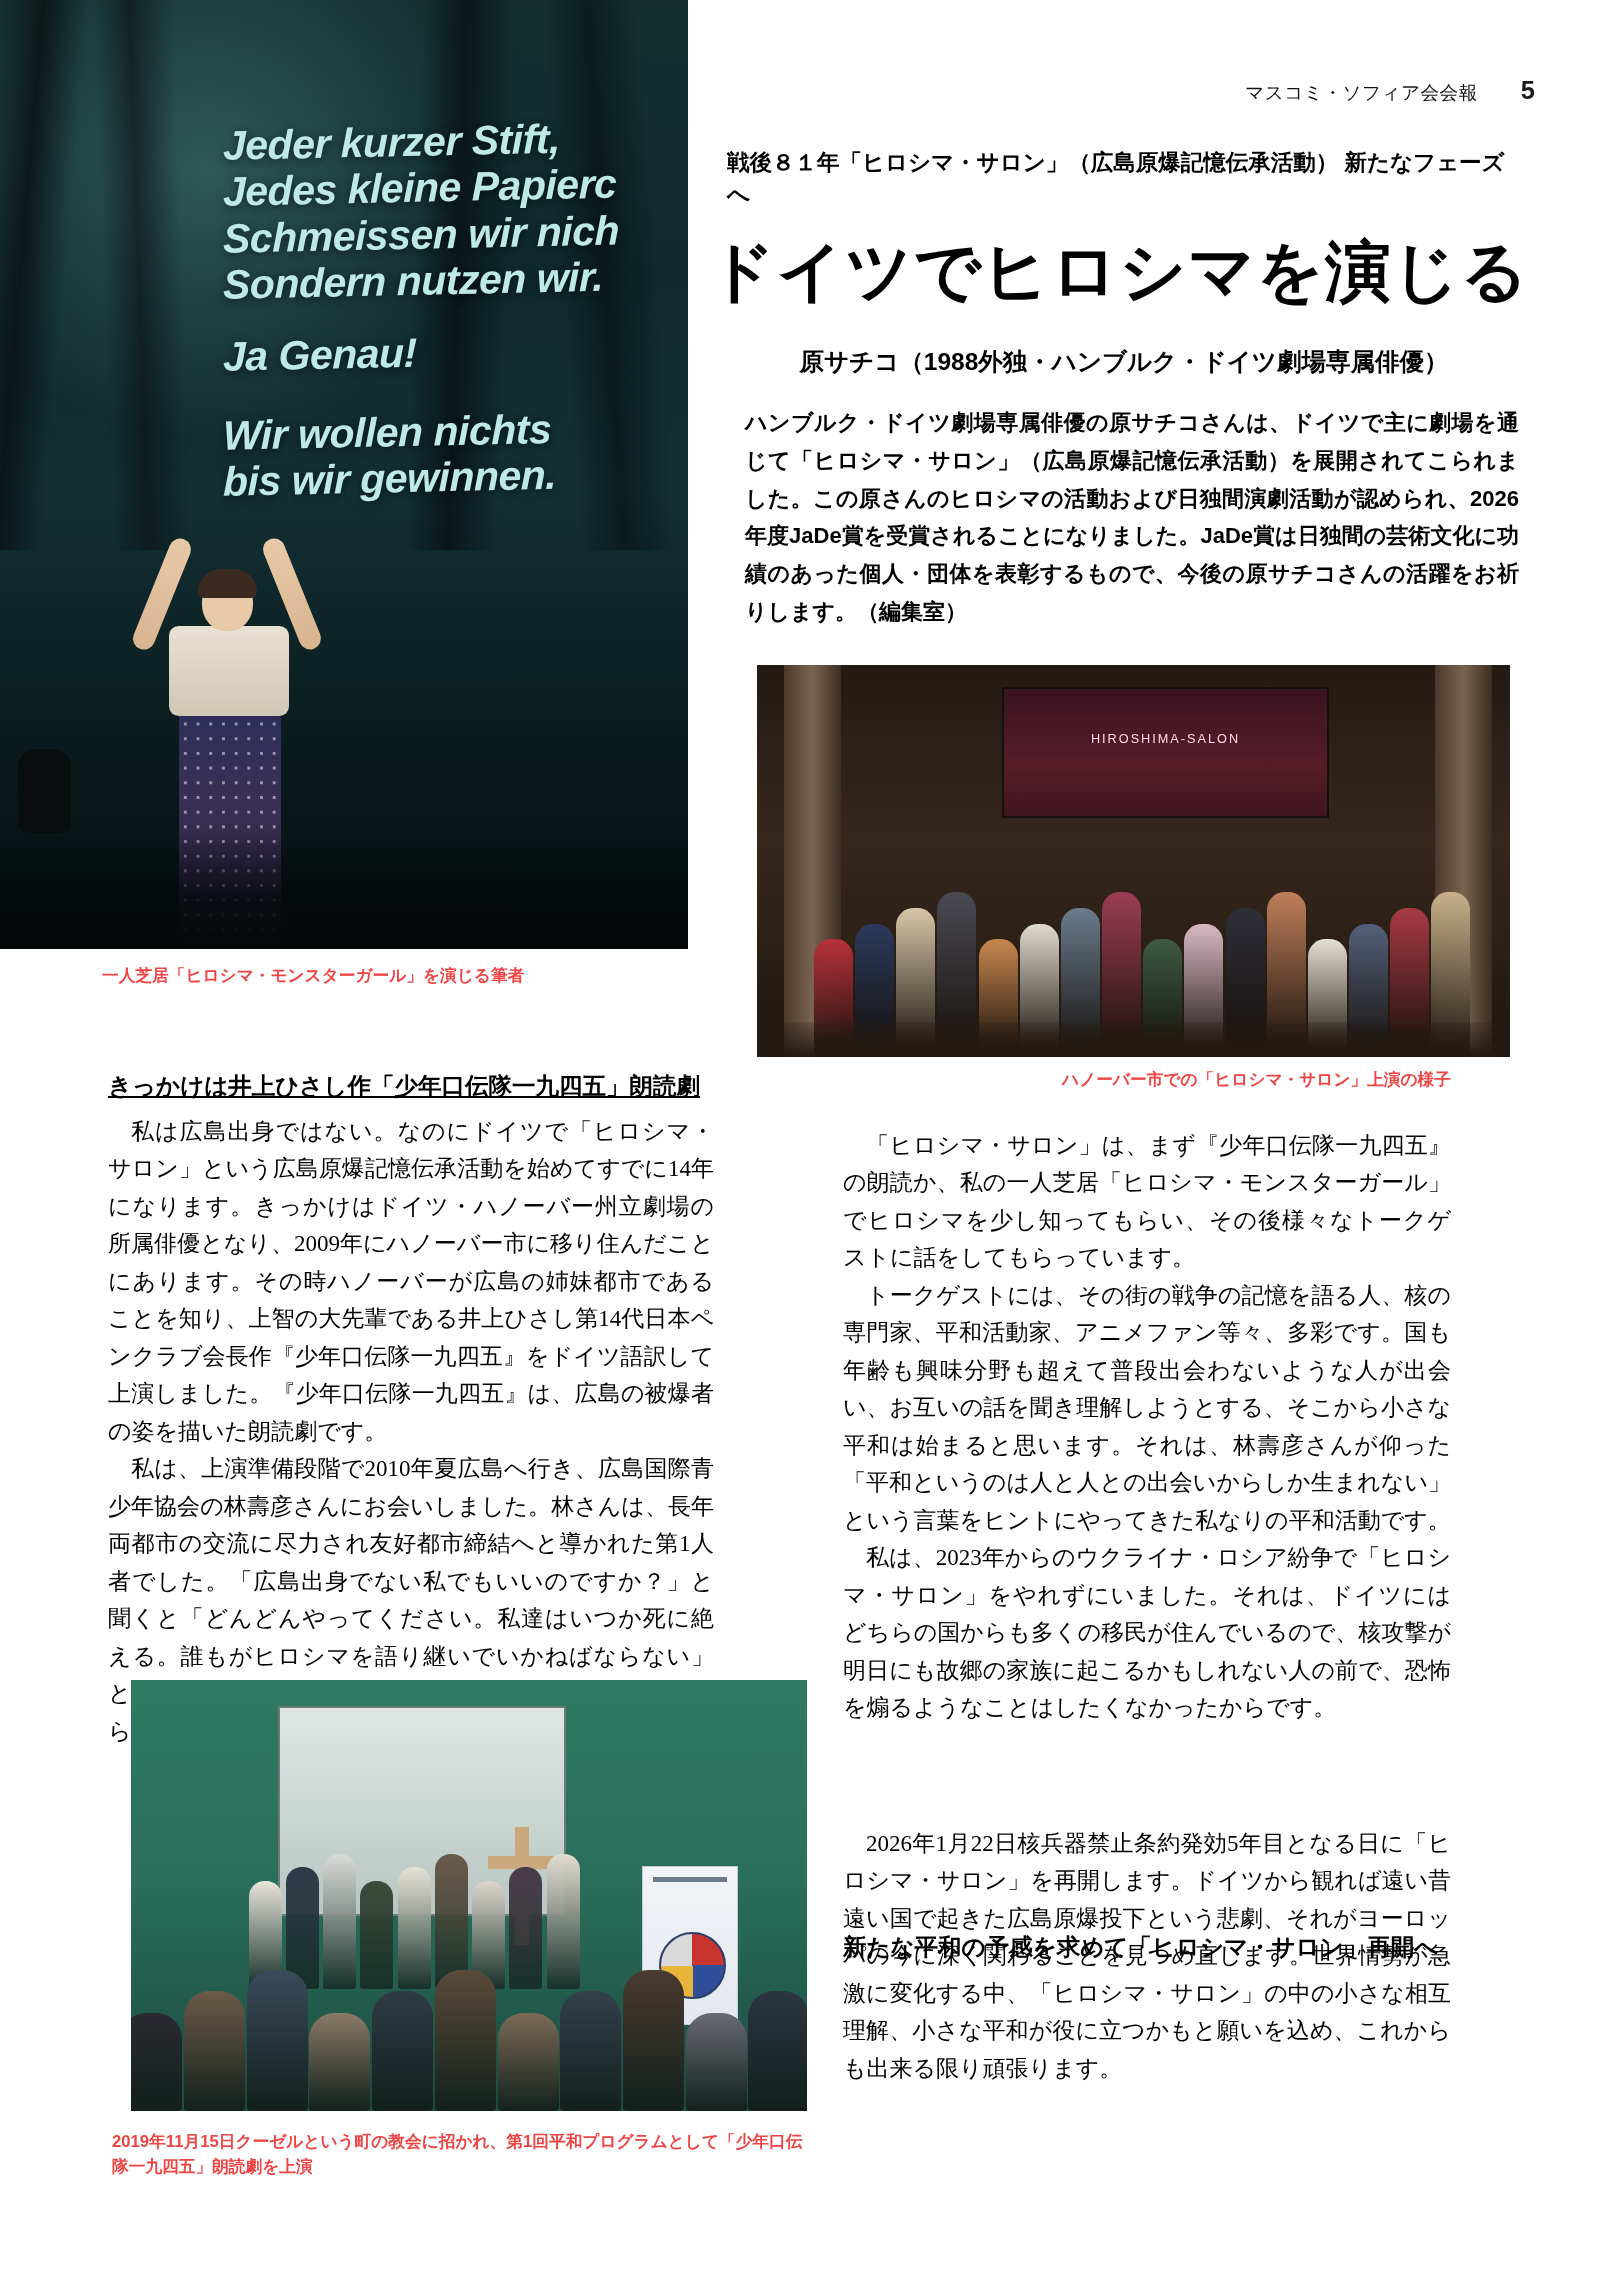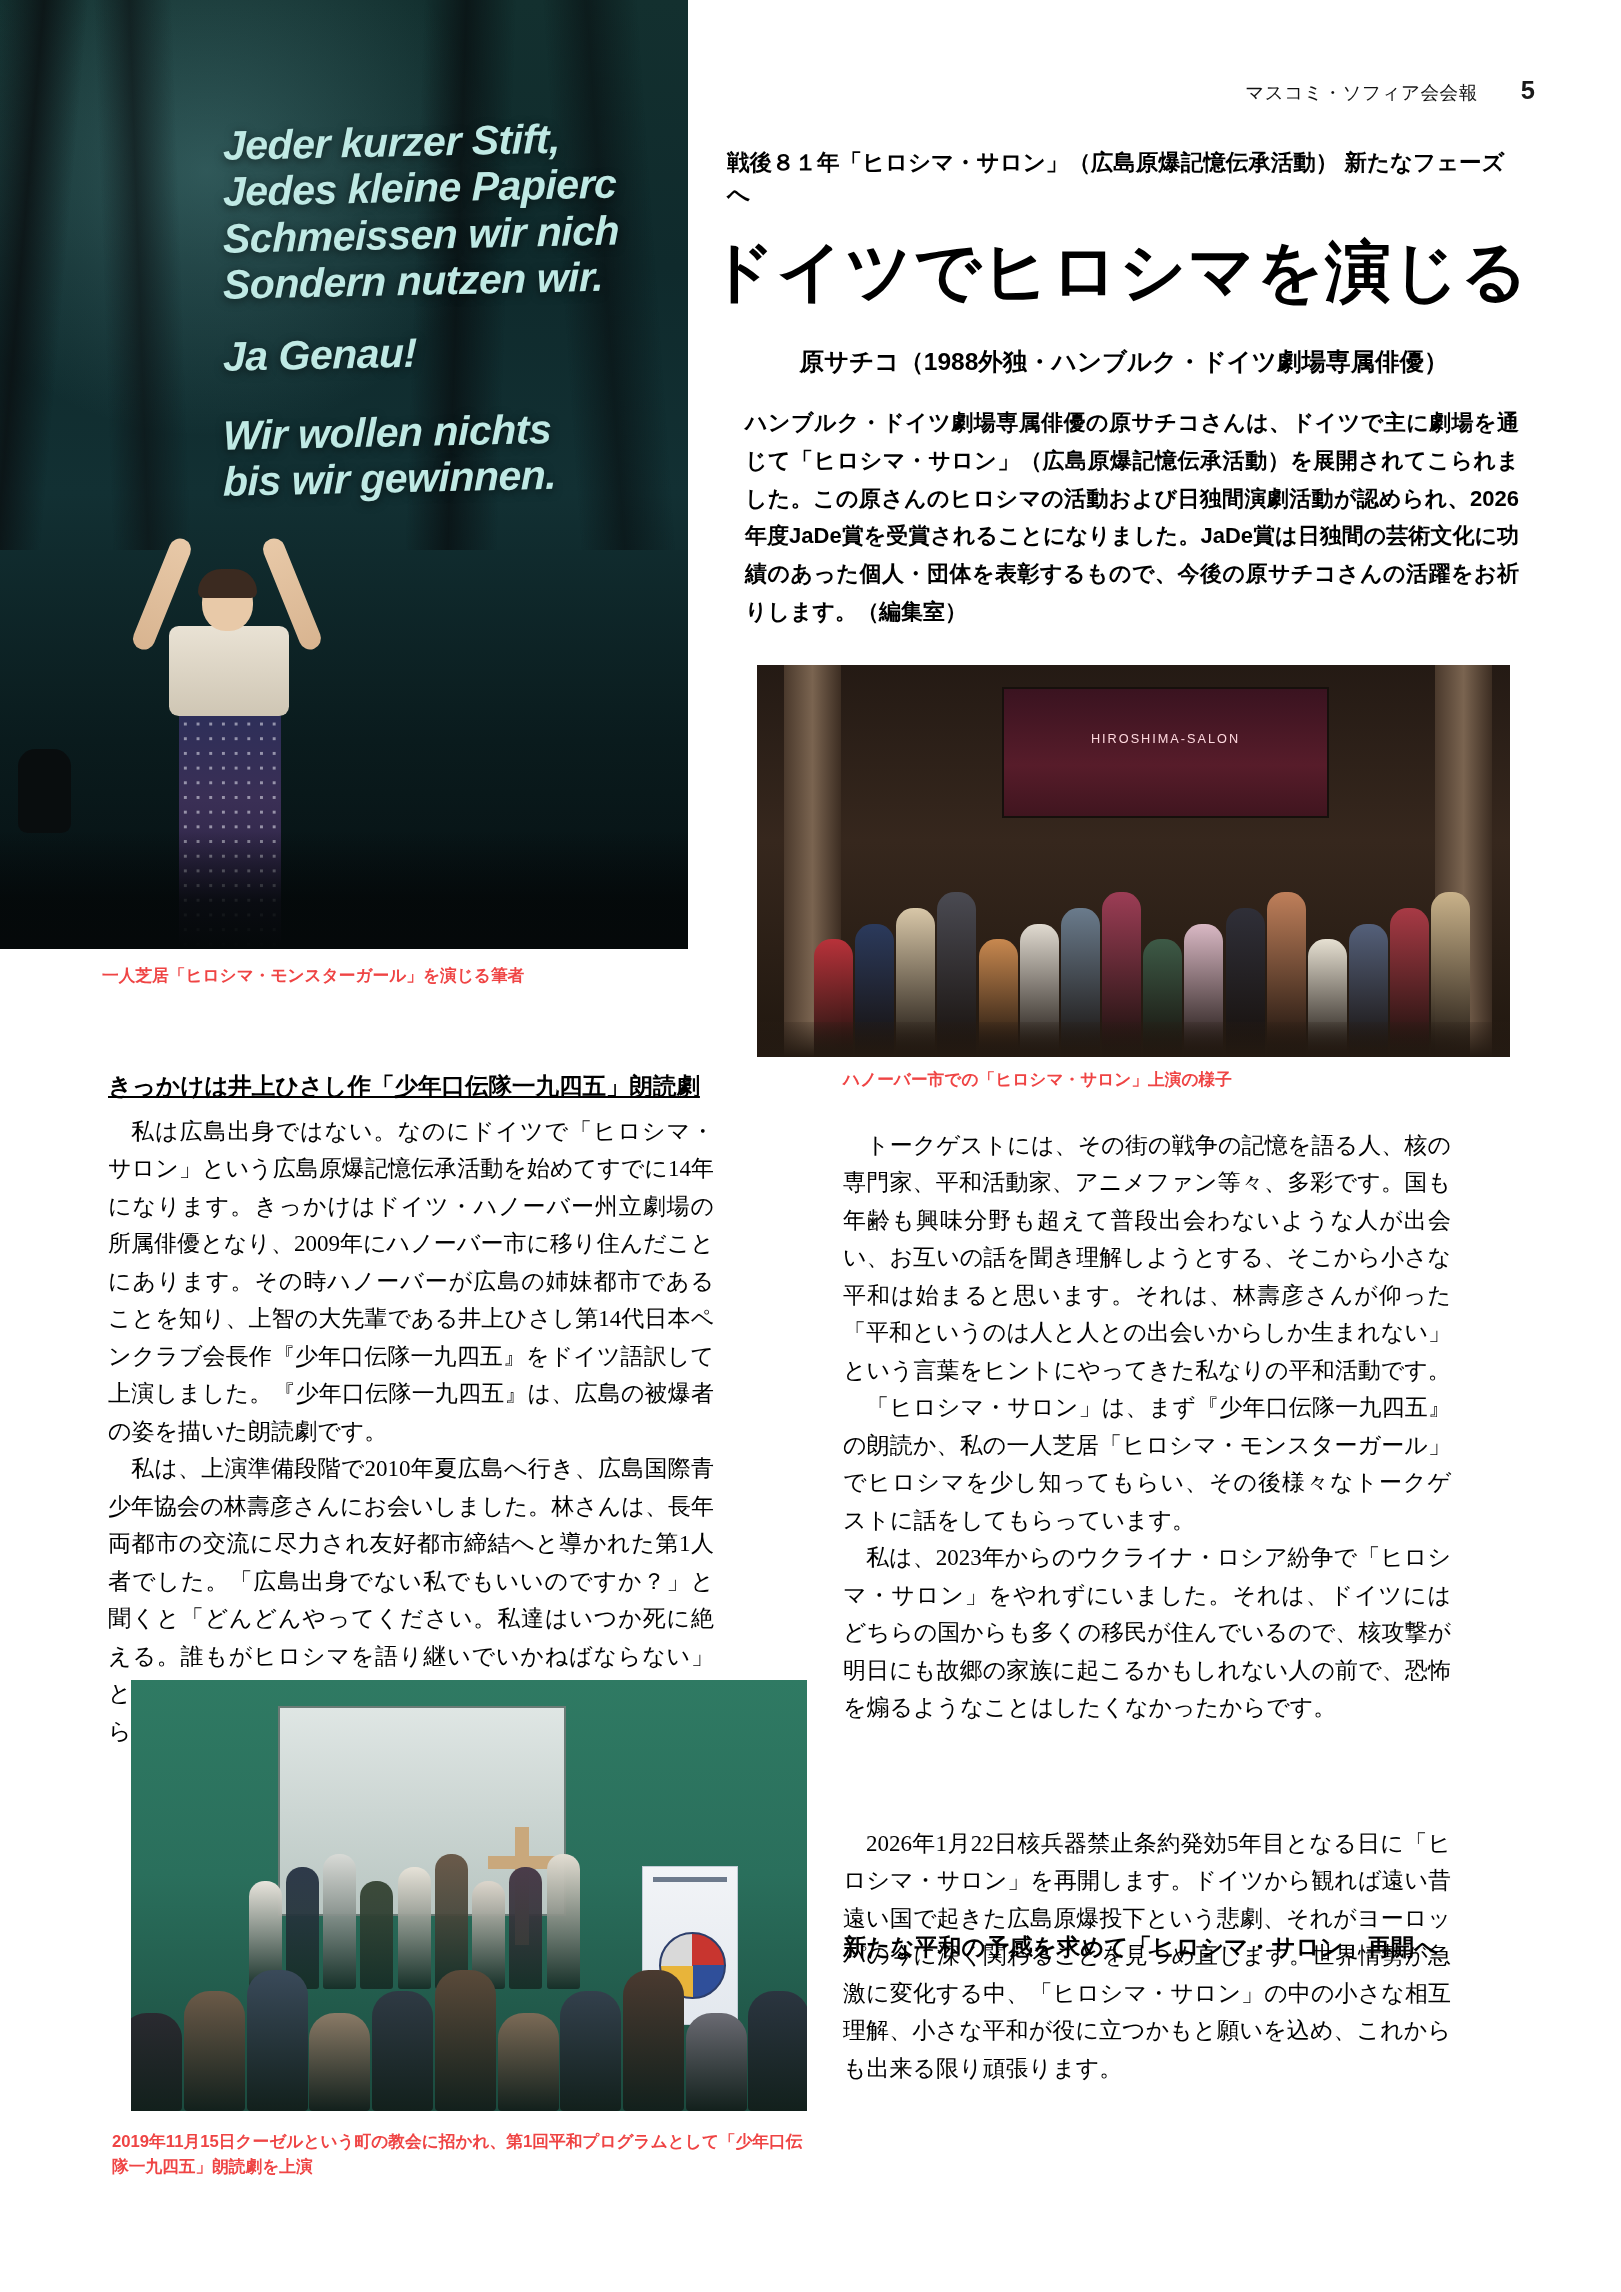--- a/index.html
+++ b/index.html
@@ -245,21 +245,21 @@
   .p2-crowd span {
     position: absolute;
     bottom: 0;
     width: 39px; height: 137px;
     border-radius: 17.6px 17.6px 2px 2px;
   }
   .p2-floor {
     position: absolute; left: 0; right: 0; bottom: 0; height: 35px;
     background: linear-gradient(180deg, rgba(40,28,20,.2), #241a12);
   }
-  #photo2-caption { left: 843px; top: 1068px; width: 608px; text-align: left; }
+  #photo2-caption { left: 843px; top: 1068px; width: 608px; text-align: right; }
 
   
   .subhead {
     position: absolute;
     font-family: "Liberation Sans", sans-serif;
     font-weight: bold;
     font-size: 23.5px;
     color: #000;
   }
   #sub-left { left: 108px; top: 1070px; width: 608px; text-decoration: underline; }
@@ -447,22 +447,22 @@
         <span style="left: 367px; background: linear-gradient(rgb(123, 106, 86), rgb(18, 32, 28)); height: 98px;"></span>
         <span style="left: 429px; background: linear-gradient(rgb(51, 64, 76), rgb(18, 32, 28)); height: 120px;"></span>
         <span style="left: 492px; background: linear-gradient(rgb(74, 58, 48), rgb(18, 32, 28)); height: 141px;"></span>
         <span style="left: 555px; background: linear-gradient(rgb(106, 106, 114), rgb(18, 32, 28)); height: 98px;"></span>
         <span style="left: 617px; background: linear-gradient(rgb(43, 53, 64), rgb(18, 32, 28)); height: 120px;"></span>
       </div>
   </div>
   <div class="caption" id="photo3-caption">2019年11月15日クーゼルという町の教会に招かれ、第1回平和プログラムとして「少年口伝隊一九四五」朗読劇を上演</div>
 
   <div class="body-col" id="col-right">
+      <p>「ヒロシマ・サロン」は、まず『少年口伝隊一九四五』の朗読か、私の一人芝居「ヒロシマ・モンスターガール」でヒロシマを少し知ってもらい、その後様々なトークゲストに話をしてもらっています。</p>
       <p>トークゲストには、その街の戦争の記憶を語る人、核の専門家、平和活動家、アニメファン等々、多彩です。国も年齢も興味分野も超えて普段出会わないような人が出会い、お互いの話を聞き理解しようとする、そこから小さな平和は始まると思います。それは、林壽彦さんが仰った「平和というのは人と人との出会いからしか生まれない」という言葉をヒントにやってきた私なりの平和活動です。</p>
-      <p>「ヒロシマ・サロン」は、まず『少年口伝隊一九四五』の朗読か、私の一人芝居「ヒロシマ・モンスターガール」でヒロシマを少し知ってもらい、その後様々なトークゲストに話をしてもらっています。</p>
       <p>私は、2023年からのウクライナ・ロシア紛争で「ヒロシマ・サロン」をやれずにいました。それは、ドイツにはどちらの国からも多くの移民が住んでいるので、核攻撃が明日にも故郷の家族に起こるかもしれない人の前で、恐怖を煽るようなことはしたくなかったからです。</p>
     </div>
   <div class="subhead" id="sub-right">新たな平和の予感を求めて「ヒロシマ・サロン」再開へ</div>
   <div class="body-col" id="col-right2">
       <p>2026年1月22日核兵器禁止条約発効5年目となる日に「ヒロシマ・サロン」を再開します。ドイツから観れば遠い昔遠い国で起きた広島原爆投下という悲劇、それがヨーロッパの今に深く関わることを見つめ直します。世界情勢が急激に変化する中、「ヒロシマ・サロン」の中の小さな相互理解、小さな平和が役に立つかもと願いを込め、これからも出来る限り頑張ります。</p>
     </div>
 
 </div>
 
 

